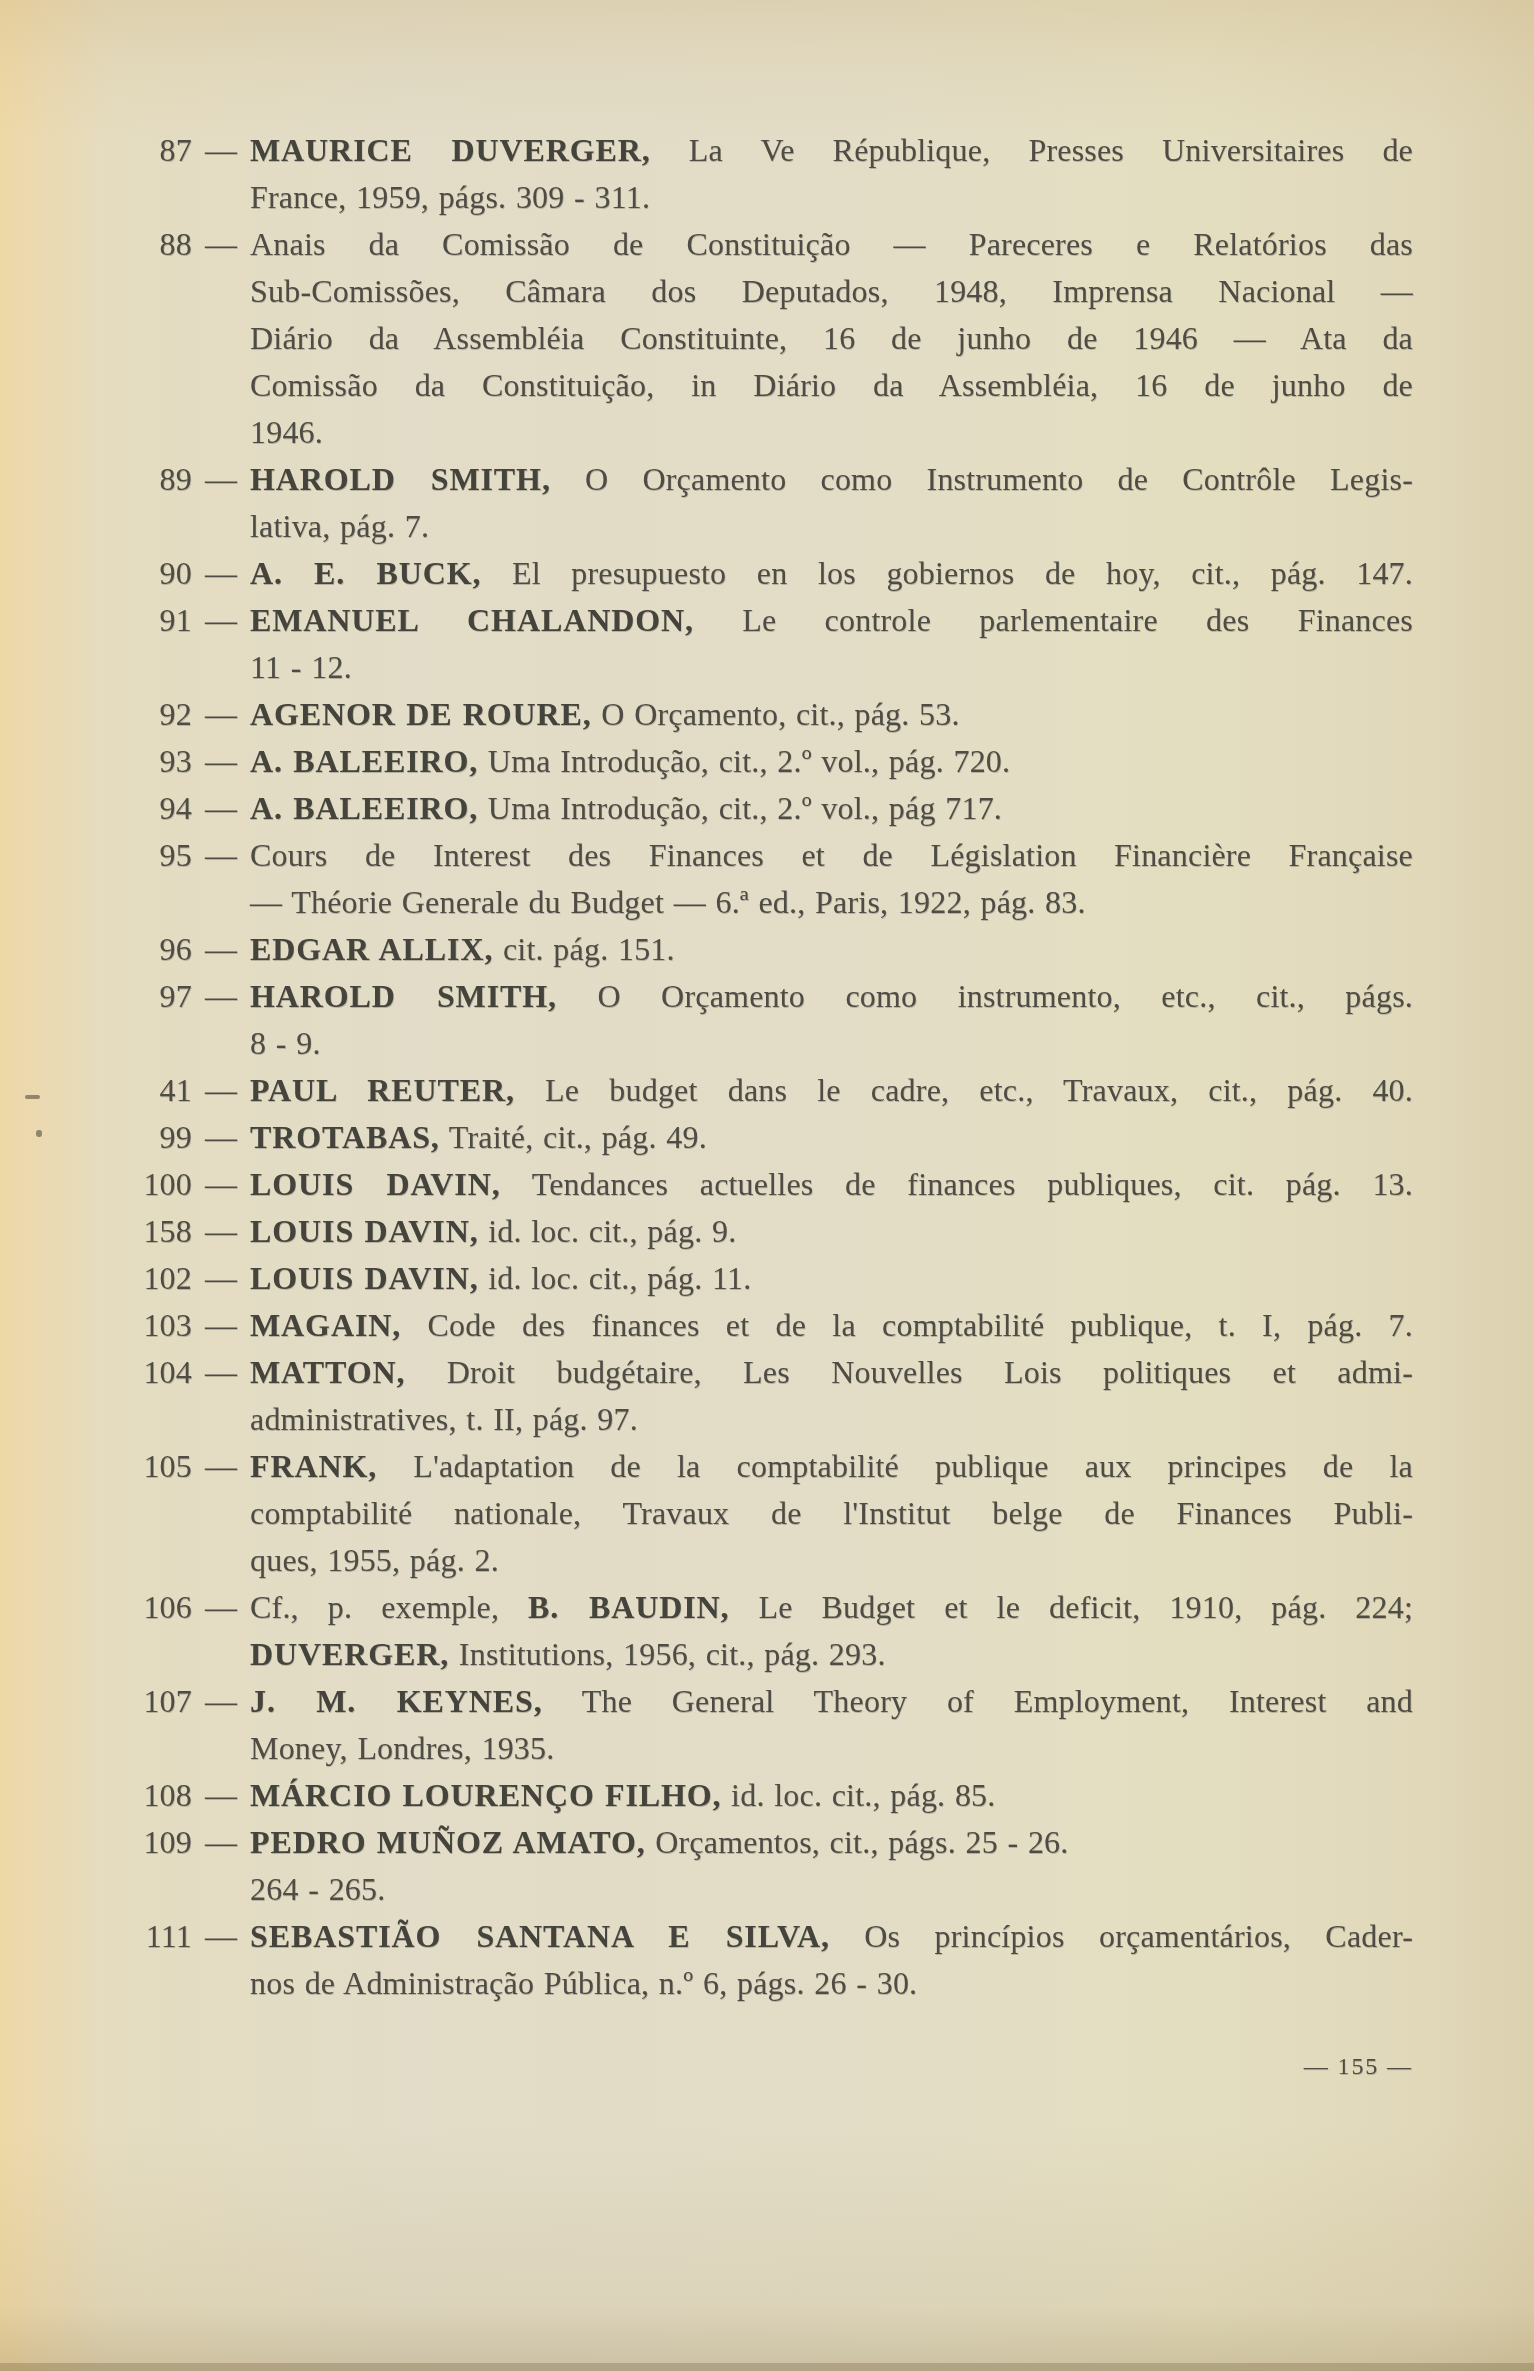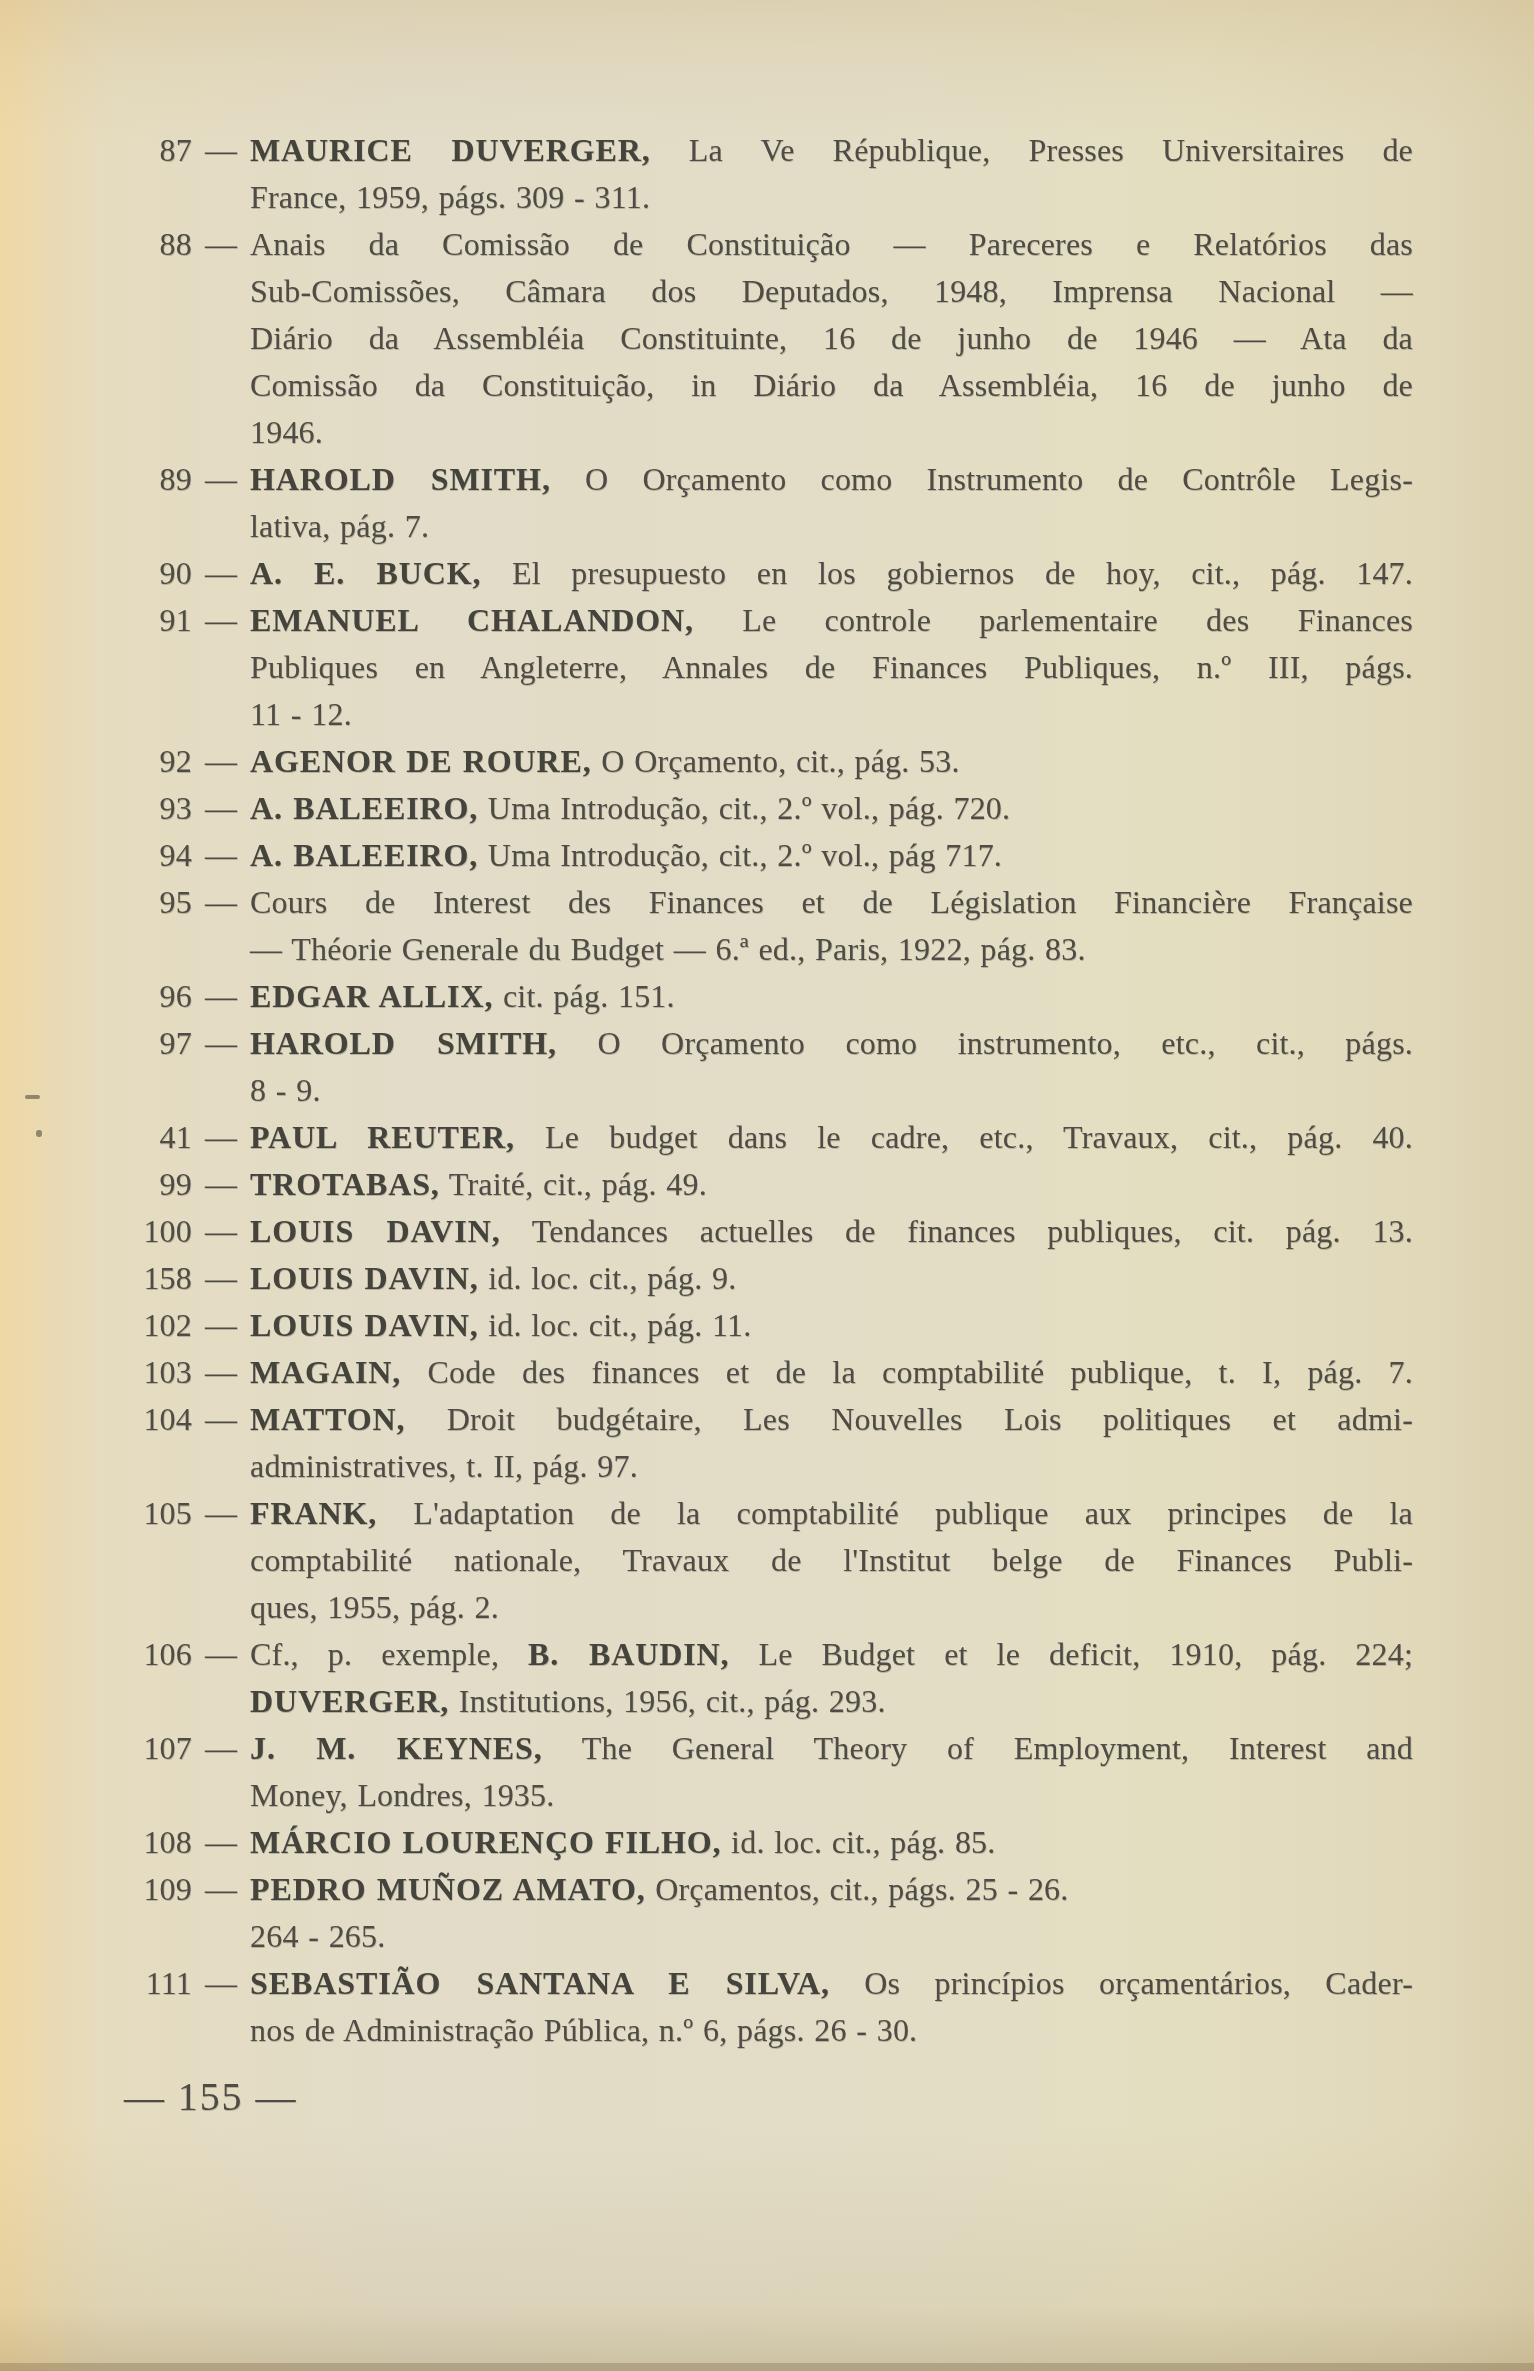--- a/index.html
+++ b/index.html
@@ -58,23 +58,23 @@
     text-align-last: justify;
   }
 
   .b {
     font-weight: bold;
     letter-spacing: 0.9px;
     color: #45443c;
   }
 
   .footer {
-    margin-top: 19px;
-    text-align: left;
-    font-size: 40px;
+    margin-top: 36px;
+    text-align: right;
+    font-size: 24px;
     line-height: 47px;
     letter-spacing: 1.9px;
     text-shadow: 0.6px 0.6px 0 rgba(78,76,68,0.30);
   }
 
   .scan-artifact {
     position: absolute;
     background: rgba(70, 66, 56, 0.55);
     border-radius: 1.9px;
   }
@@ -122,21 +122,20 @@
     <div class="dash">—</div>
     <div class="txt">
             <div class="line fill"><span class="b">A. E. BUCK,</span><span> El presupuesto en los gobiernos de hoy, cit., pág. 147.</span></div>
           </div>
   </div>
         <div class="entry">
     <div class="num">91</div>
     <div class="dash">—</div>
     <div class="txt">
             <div class="line fill"><span class="b">EMANUEL CHALANDON,</span><span> Le controle parlementaire des Finances</span></div>
-            <div class="line fill"><span>Publiques en Angleterre, Annales de Finances Publiques, n.º III, págs.</span></div>
             <div class="line"><span>11 - 12.</span></div>
           </div>
   </div>
         <div class="entry">
     <div class="num">92</div>
     <div class="dash">—</div>
     <div class="txt">
             <div class="line"><span class="b">AGENOR DE ROURE,</span><span> O Orçamento, cit., pág. 53.</span></div>
           </div>
   </div>

